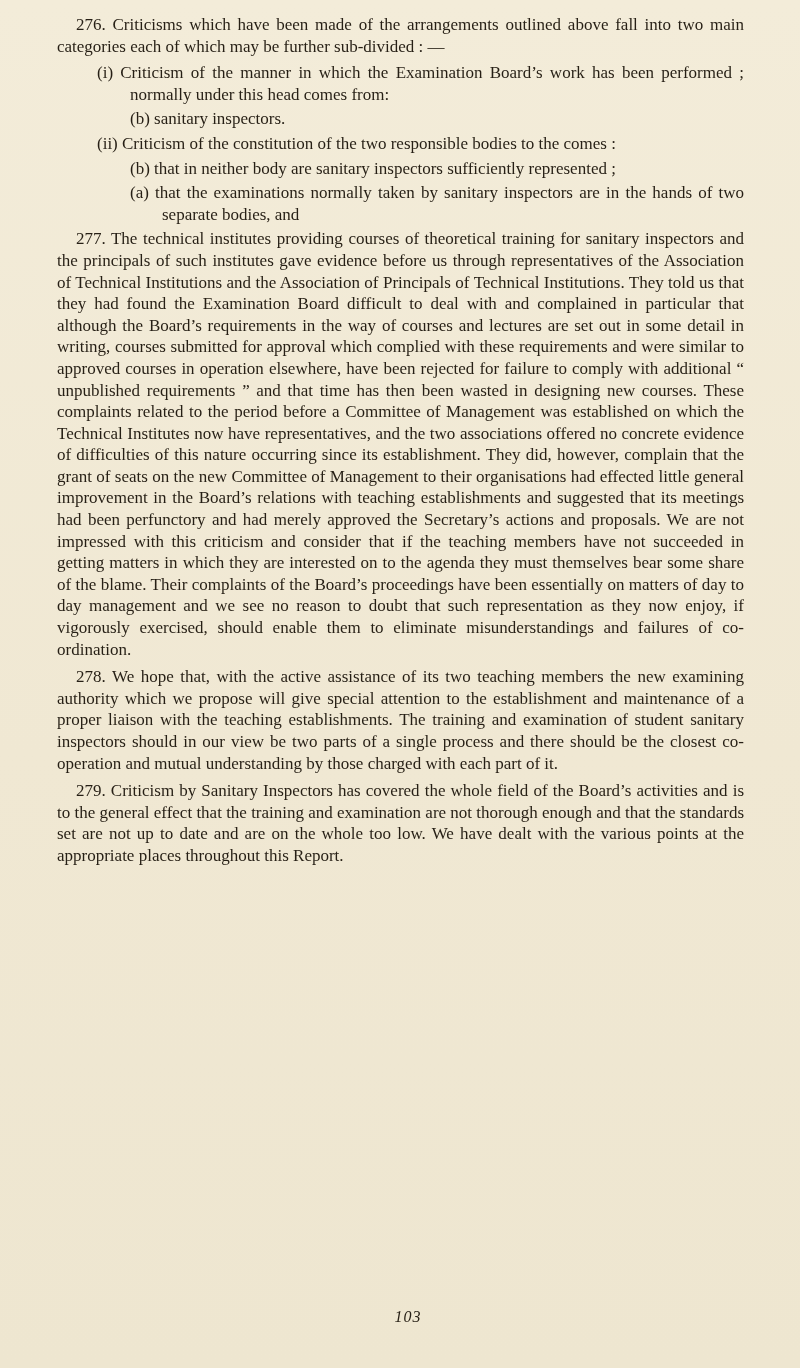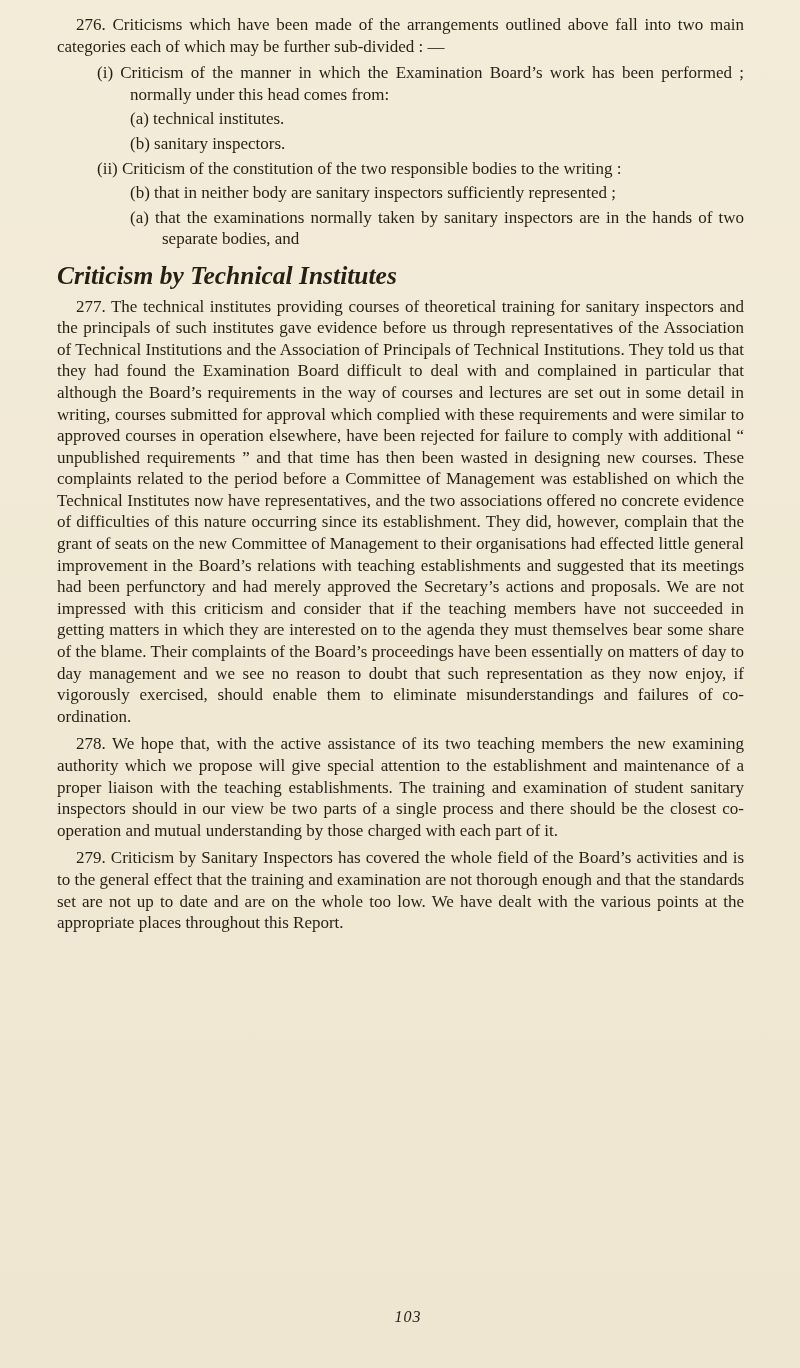--- a/index.html
+++ b/index.html
@@ -45,31 +45,29 @@
 </style>
 </head>
 <body>
 
 <div class="page">
 
   <p class="para-lead first-indent">276. Criticisms which have been made of the arrangements outlined above fall into two main categories each of which may be further sub-divided : —</p>
 
   <p class="list-1">(i) Criticism of the manner in which the Examination Board’s work has been performed ; normally under this head comes from:</p>
 
-  <p class="list-2">(a) technical institutes.</p>
 
   <p class="list-2">(b) sanitary inspectors.</p>
 
-  <p class="list-1">(ii) Criticism of the constitution of the two responsible bodies to the writing :</p>
+  <p class="list-1">(ii) Criticism of the constitution of the two responsible bodies to the comes :</p>
 
   <p class="list-2">(b) that in neither body are sanitary inspectors sufficiently represented ;</p>
 
   <p class="list-2">(a) that the examinations normally taken by sanitary inspectors are in the hands of two separate bodies, and</p>
 
-  <h2 class="section-heading">Criticism by Technical Institutes</h2>
 
   <p class="body-para first-indent">277. The technical institutes providing courses of theoretical training for sanitary inspectors and the principals of such institutes gave evidence before us through representatives of the Association of Technical Institutions and the Association of Principals of Technical Institutions. They told us that they had found the Examination Board difficult to deal with and complained in particular that although the Board’s requirements in the way of courses and lectures are set out in some detail in writing, courses submitted for approval which complied with these requirements and were similar to approved courses in operation elsewhere, have been rejected for failure to comply with additional “ unpublished requirements ” and that time has then been wasted in designing new courses. These complaints related to the period before a Committee of Management was established on which the Technical Institutes now have representatives, and the two associations offered no concrete evidence of difficulties of this nature occurring since its establishment. They did, however, complain that the grant of seats on the new Committee of Management to their organisations had effected little general improvement in the Board’s relations with teaching establishments and suggested that its meetings had been perfunctory and had merely approved the Secretary’s actions and proposals. We are not impressed with this criticism and consider that if the teaching members have not succeeded in getting matters in which they are interested on to the agenda they must themselves bear some share of the blame. Their complaints of the Board’s proceedings have been essentially on matters of day to day management and we see no reason to doubt that such representation as they now enjoy, if vigorously exercised, should enable them to eliminate misunderstandings and failures of co-ordination.</p>
 
   <p class="body-para first-indent">278. We hope that, with the active assistance of its two teaching members the new examining authority which we propose will give special attention to the establishment and maintenance of a proper liaison with the teaching establishments. The training and examination of student sanitary inspectors should in our view be two parts of a single process and there should be the closest co-operation and mutual understanding by those charged with each part of it.</p>
 
 
   <p class="body-para first-indent">279. Criticism by Sanitary Inspectors has covered the whole field of the Board’s activities and is to the general effect that the training and examination are not thorough enough and that the standards set are not up to date and are on the whole too low. We have dealt with the various points at the appropriate places throughout this Report.</p>
 
   <div class="page-number">103</div>
 

